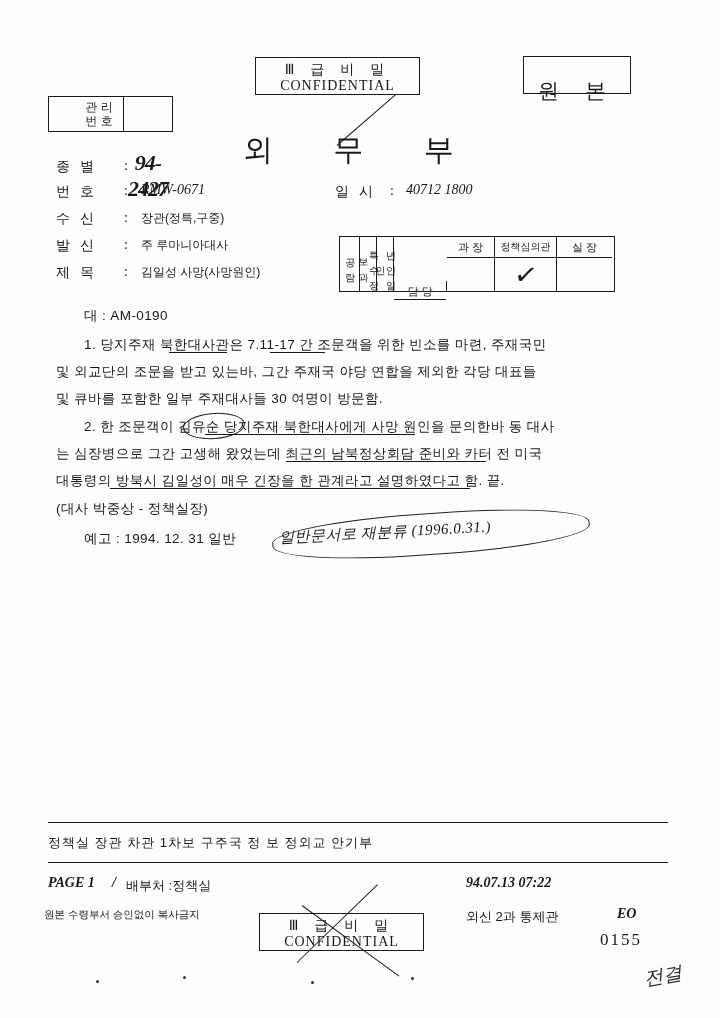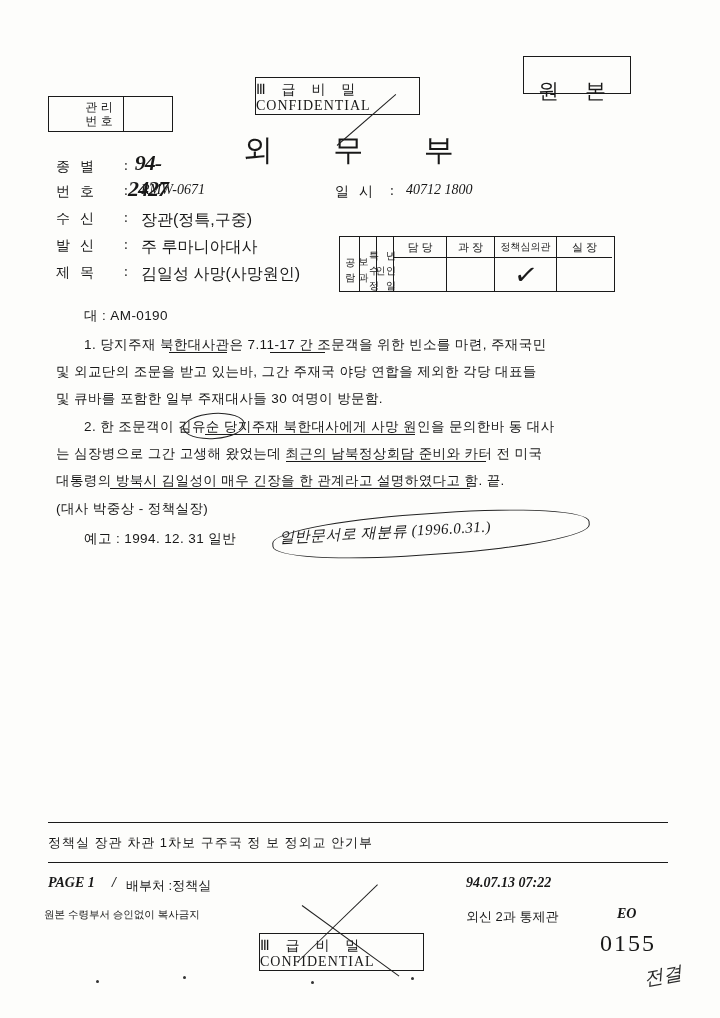--- a/index.html
+++ b/index.html
@@ -19,21 +19,21 @@
     position: absolute;
     inset: 0;
     background: #fdfdfb;
   }
 
   
   .conf-box {
     position: absolute;
     border: 1.5px solid #1a1a1a;
     box-sizing: border-box;
-    margin-top: 20px;
+    text-align: center;
   }
   .conf-box .ln1 {
     font-family: "Liberation Sans", sans-serif;
     letter-spacing: 6px;
     font-size: 14px;
     margin-top: 3px;
   }
   .conf-box .ln2 {
     font-family: "Liberation Serif", serif;
     font-size: 14px;
@@ -114,21 +114,21 @@
     font-size: 14px;
   }
   .field-value {
     position: absolute;
     font-size: 14px;
     font-family: "Liberation Serif", serif;
     font-style: italic;
   }
   .field-value-k {
     position: absolute;
-    font-size: 16px;
+    font-size: 12px;
     font-family: "Liberation Sans", sans-serif;
   }
 
   
   .routing {
     position: absolute;
     border: 1.4px solid #1a1a1a;
     box-sizing: border-box;
     display: flex;
   }
@@ -230,21 +230,21 @@
     font-style: italic;
     font-weight: bold;
   }
   .footer-small {
     position: absolute;
     font-size: 10.5px;
     font-family: "Liberation Sans", sans-serif;
   }
   .serial {
     position: absolute;
-    font-size: 24px;
+    font-size: 17px;
     font-family: "Liberation Serif", serif;
     letter-spacing: 2px;
   }
   .scribble {
     position: absolute;
     font-size: 19px;
     font-family: "Liberation Serif", serif;
     font-style: italic;
     transform: rotate(-10deg);
     color: #2a2a2a;
@@ -299,21 +299,21 @@
 
   <div class="field-label" style="left:56px; top:264px;">제 목</div>
   <div class="field-colon" style="left:124px; top:264px;">:</div>
   <div class="field-value-k" style="left:141px; top:264px;">김일성 사망(사망원인)</div>
 
   <div class="routing" style="left:339px; top:236px; width:276px; height:56px;">
     <div class="cellv" style="width:20px;">공 람</div>
     <div class="cellv" style="width:17px;">특 수 정 보 과</div>
     <div class="cellv" style="width:17px;">년 인 일 인</div>
 
-    <div class="colwrap" style="width:53px;">
+    <div class="colwrap" style="width:53px;margin-top:44px;">
       <div class="colhead">담 당</div>
       <div class="colbody"></div>
     </div>
     <div class="colwrap" style="width:48px;">
       <div class="colhead">과 장</div>
       <div class="colbody"></div>
     </div>
     <div class="colwrap" style="width:62px;">
       <div class="colhead" style="font-size:10px;">정책심의관</div>
       <div class="colbody">

